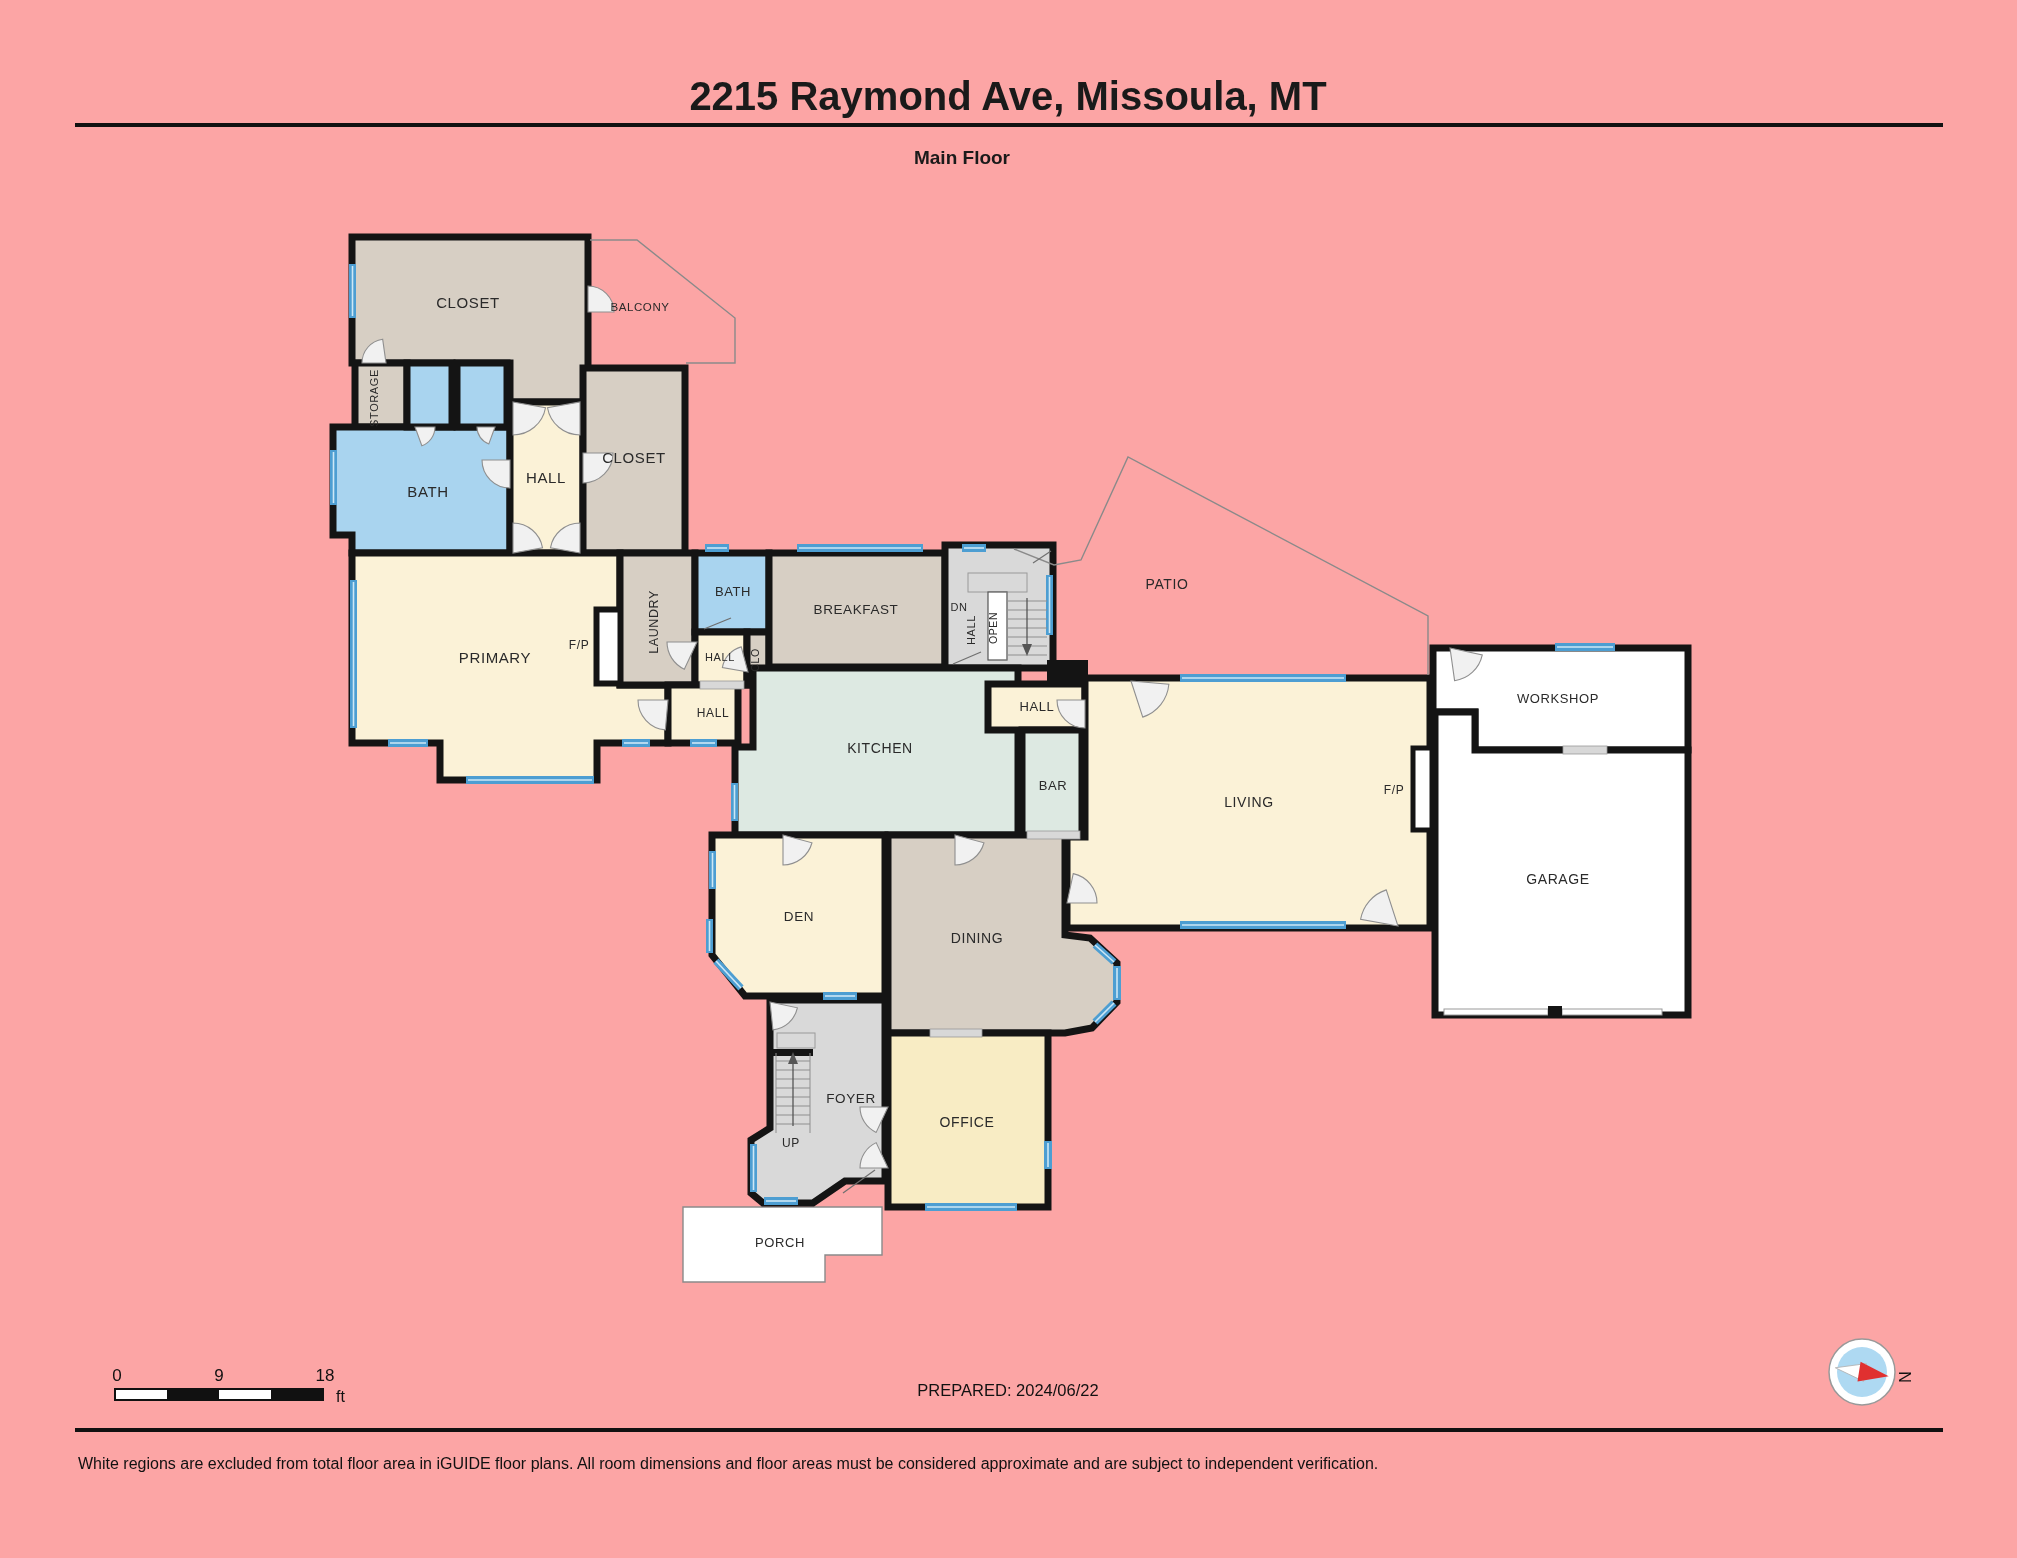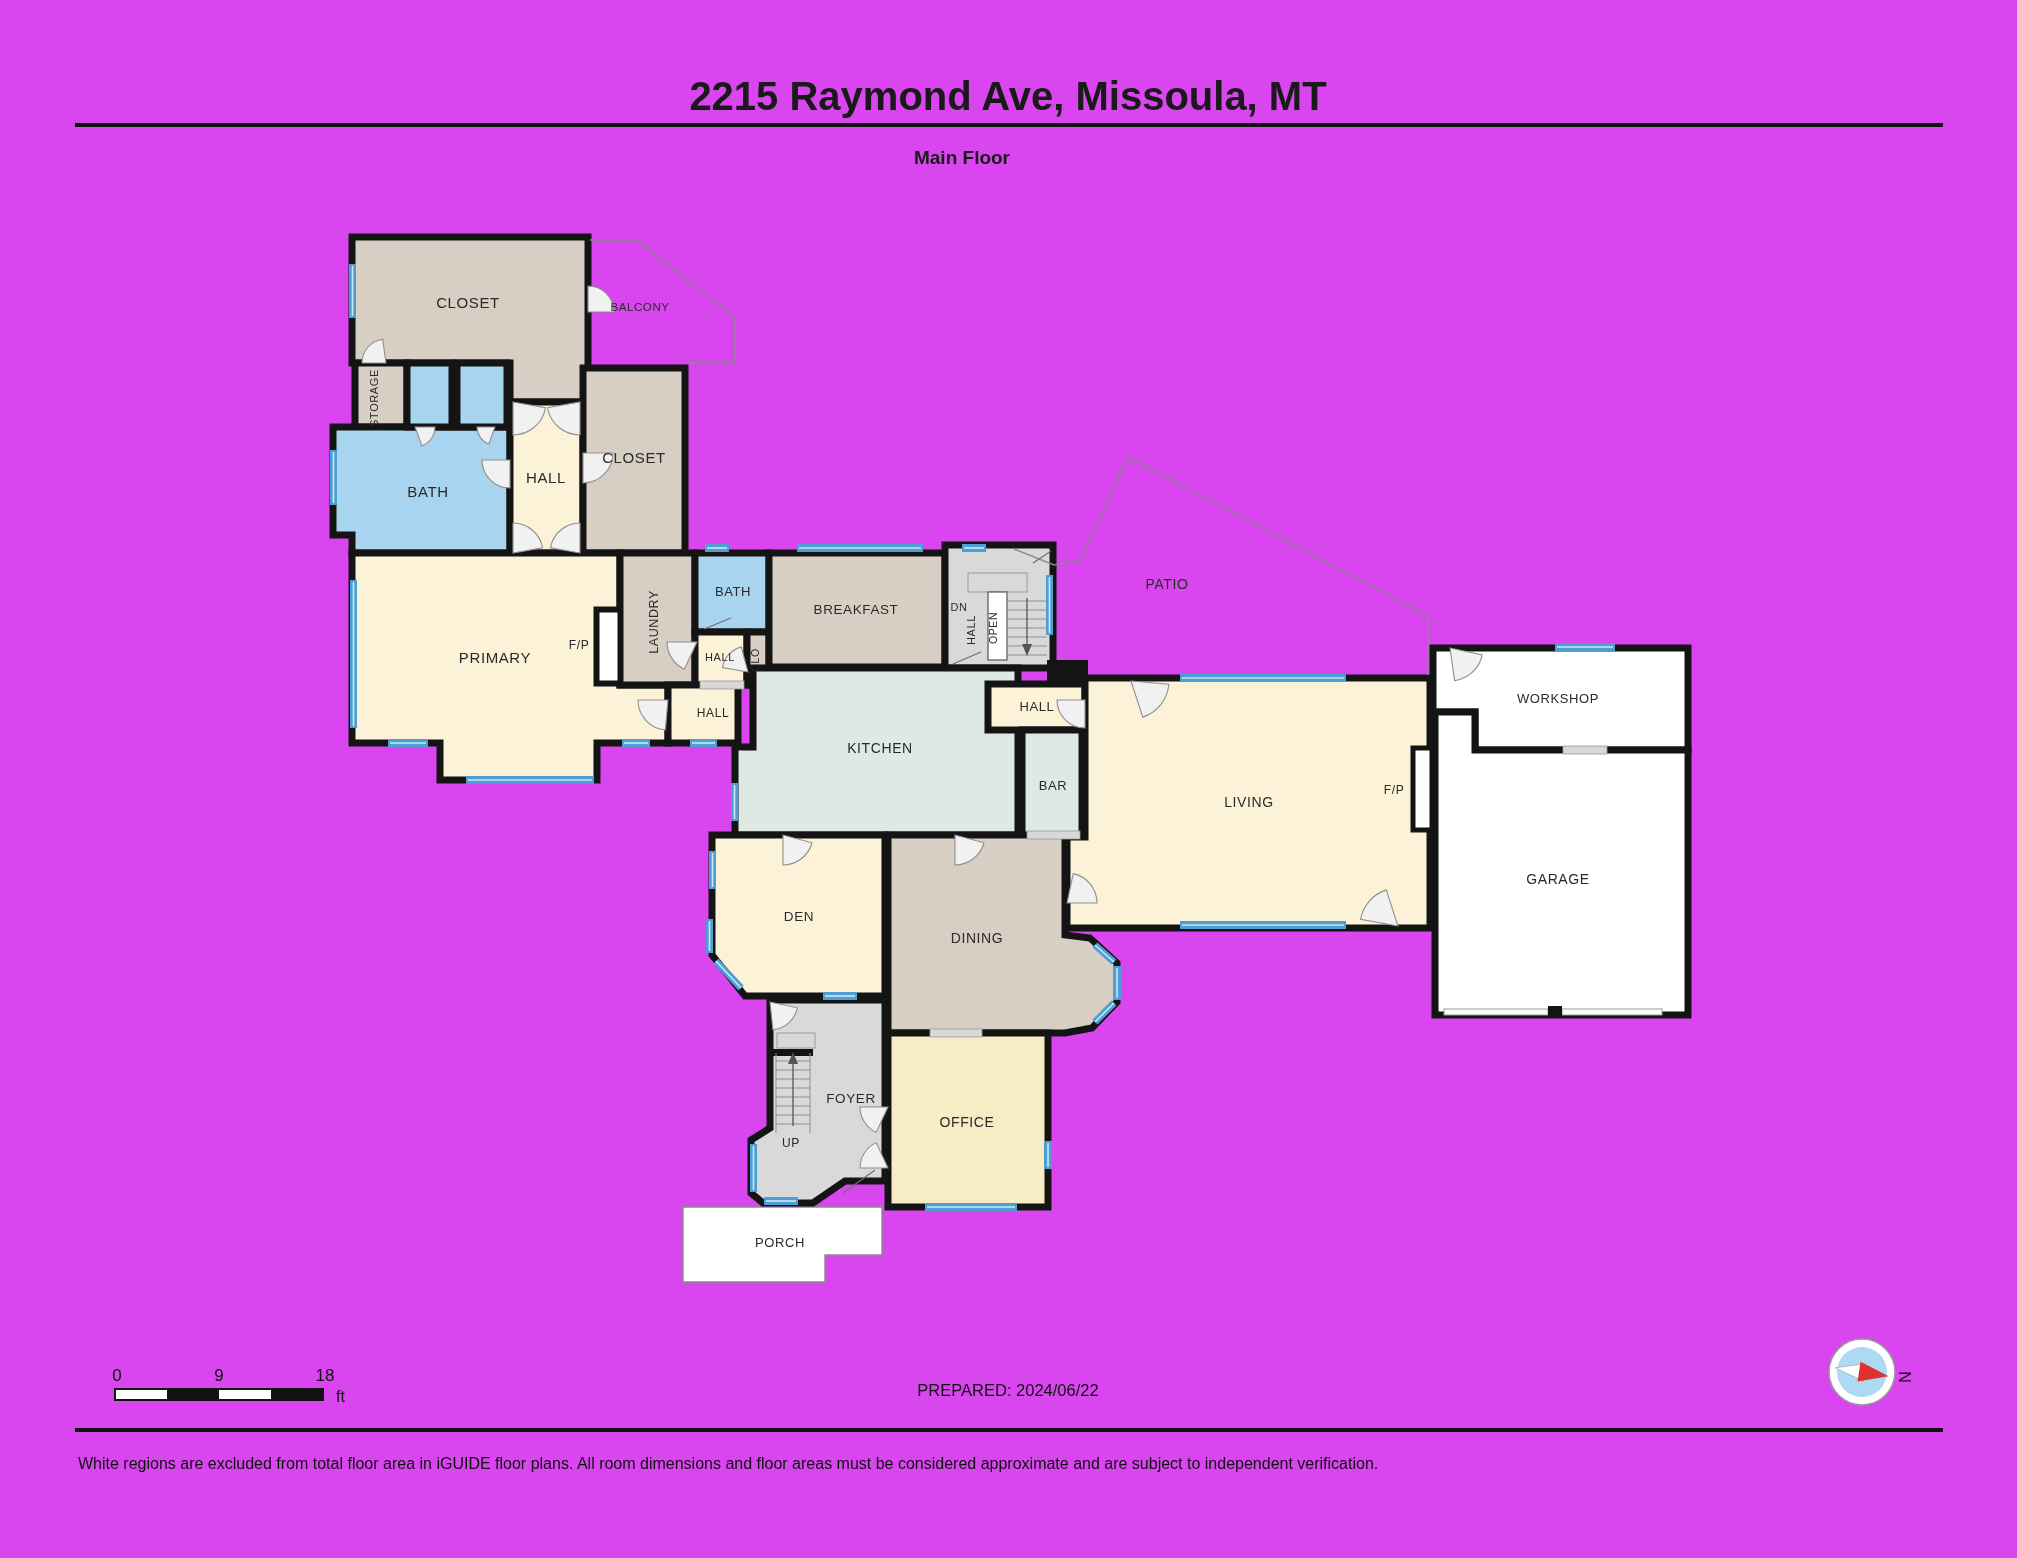--- a/index.html
+++ b/index.html
@@ -1,16 +1,16 @@
 <!DOCTYPE html>
 <html><head>
 <meta charset="utf-8">
 <style>
   html,body{margin:0;padding:0;background:#fff;}
-  .page{position:relative;width:2017px;height:1558px;background:#d946ef;overflow:hidden;
+  .page{position:relative;width:2017px;height:1558px;background:#fca5a5;overflow:hidden;
         font-family:"Liberation Sans",sans-serif;}
   svg text{font-family:"Liberation Sans",sans-serif;fill:#222;}
   .title{font-size:40px;font-weight:700;fill:#1a1a1a;}
   .subtitle{font-size:19px;font-weight:700;fill:#1a1a1a;}
   .rule{fill:#111;}
   .rm{stroke:#141414;stroke-width:7;stroke-linejoin:miter;}
   .tan{fill:#d7cfc4;}.cream{fill:#fbf2d7;}.gold{fill:#f8ecc4;}.blue{fill:#a9d4ef;}
   .mint{fill:#dde9e2;}.gray{fill:#d9d9d9;}.white{fill:#ffffff;}
   .thin{fill:none;stroke:#8a8a8a;stroke-width:1.4;}
   .thinfill{fill:#ffffff;stroke:#8a8a8a;stroke-width:1.4;}

